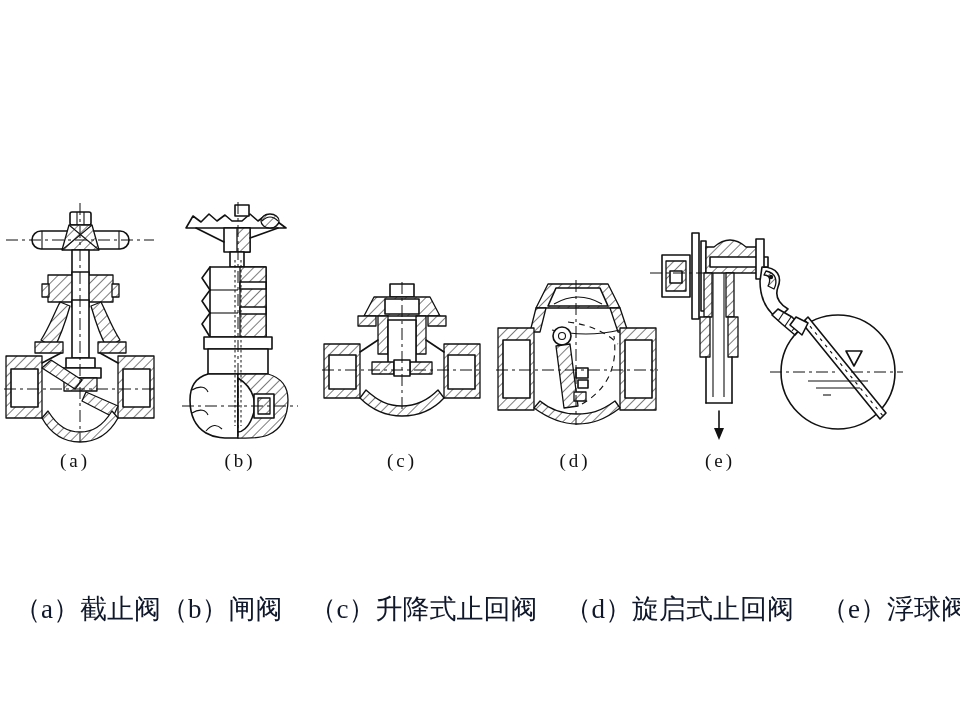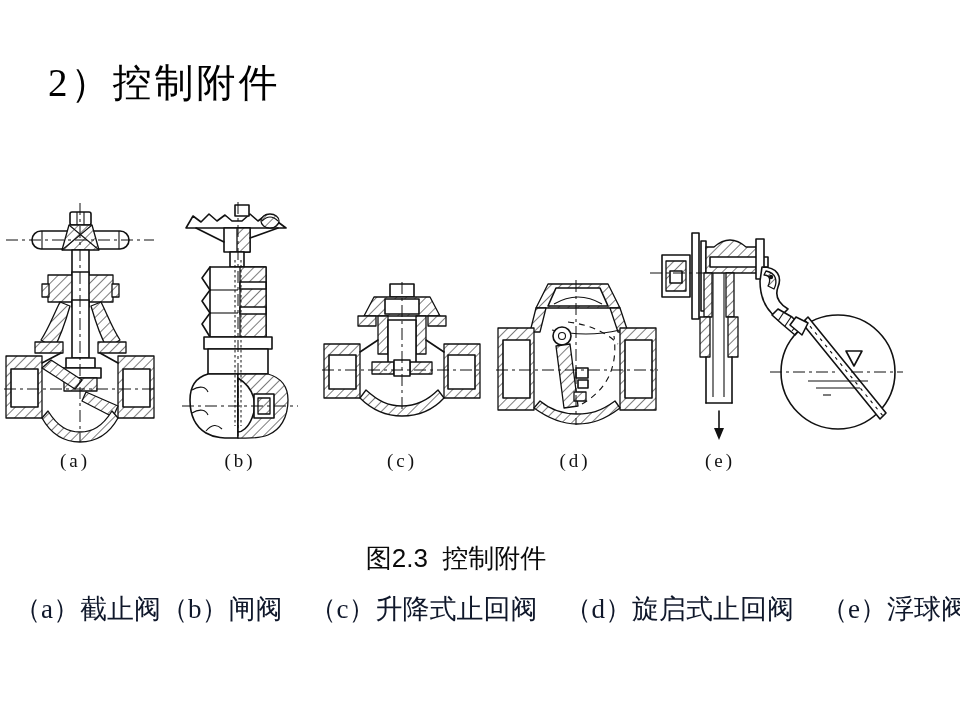--- a/index.html
+++ b/index.html
@@ -21,21 +21,20 @@
   .h{stroke:#111;stroke-width:1.3;stroke-linejoin:round;}
   .cl{stroke:#111;stroke-width:1;fill:none;stroke-dasharray:12 4 3 4;}
   .dsh{stroke:#111;stroke-width:1.1;fill:none;stroke-dasharray:6 5;}
   .dot{stroke:#111;stroke-width:1;fill:none;stroke-dasharray:2.5 2.5;}
 </style>
 </head>
 <body>
 
 <div class="slide">
 
-  <div class="title">2）控制附件</div>
 
   <div class="figs">
 
     <svg class="fig" style="left:4px;top:200px" width="152" height="245" viewBox="0 0 152 245">
       <defs>
           <pattern id="hA" patternUnits="userSpaceOnUse" width="7" height="7" patternTransform="rotate(45)">
         <rect width="7" height="7" fill="#fff"></rect>
             <line x1="0" y1="0" x2="0" y2="7" stroke="#111" stroke-width="1.1"></line>
       </pattern>
         </defs>
@@ -253,17 +252,16 @@
         <polygon class="w" points="196,126 212,126 204,141"></polygon>
         <line class="t" x1="158" y1="156" x2="218" y2="156"></line>
         <line class="t" x1="166" y1="163" x2="210" y2="163"></line>
         <line class="t" x1="173" y1="170" x2="181" y2="170"></line>
       </g>
     </svg>
     <span class="figlabel" style="left:720px">(e)</span>
 
   </div>
 
-  <div class="caption">图2.3  控制附件</div>
 
   <div class="legend">（a）截止阀（b）闸阀　（c）升降式止回阀　（d）旋启式止回阀　（e）浮球阀</div>
 
 </div>
 
 </body></html>

